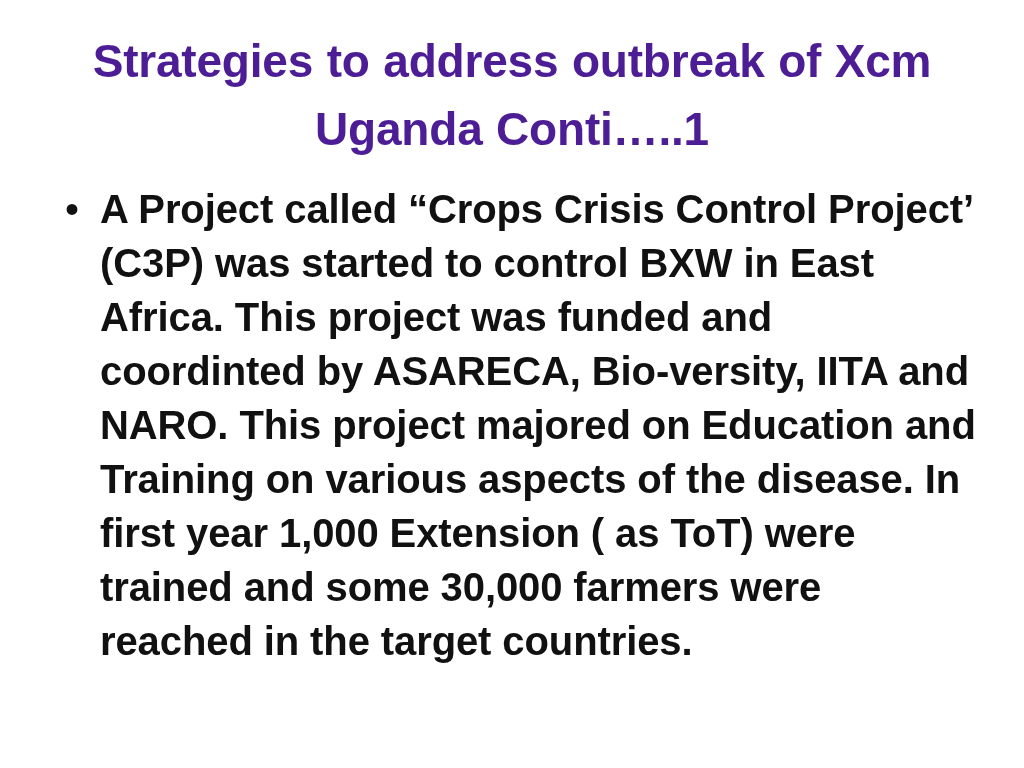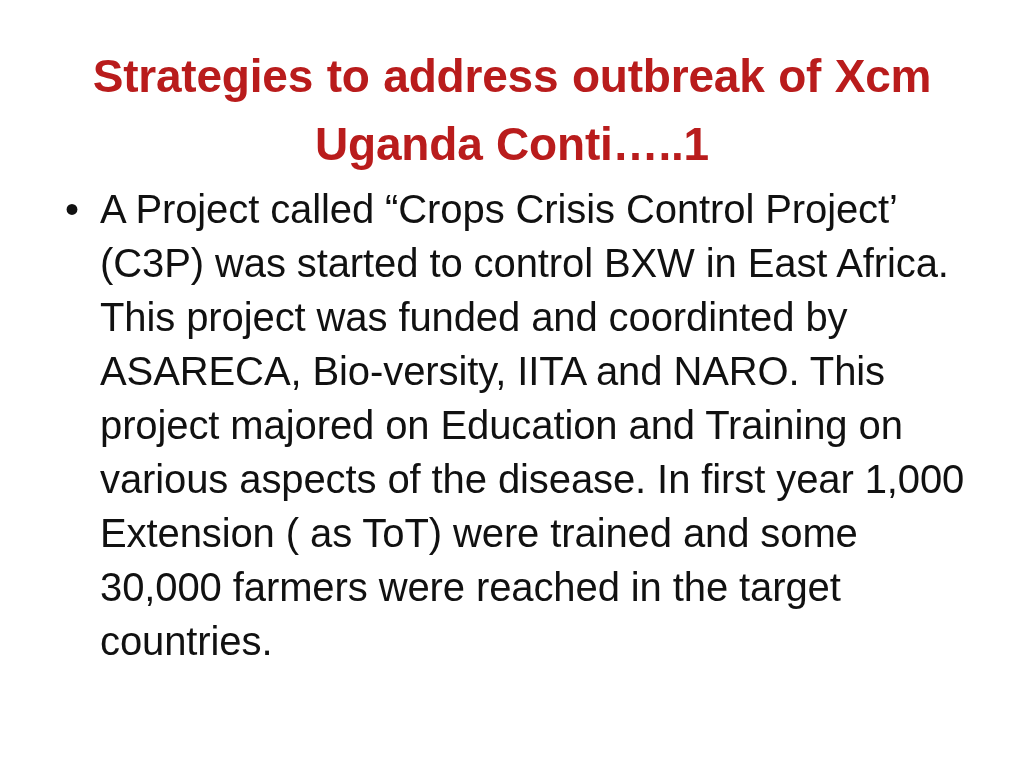--- a/index.html
+++ b/index.html
@@ -18,27 +18,27 @@
     position: relative;
     width: 1024px;
     height: 768px;
     background: #ffffff;
     box-sizing: border-box;
   }
 
   .slide-title {
     position: absolute;
     left: 56px;
-    top: 43px;
+    top: 28px;
     width: 912px;
     text-align: center;
     font-size: 46px;
     line-height: 1.47;
     font-weight: bold;
-    color: #b91c1c;
+    color: #4c1d95;
     letter-spacing: -0.2px;
     word-spacing: 1px;
   }
 
   .slide-body {
     position: absolute;
     left: 56px;
     top: 182px;
     width: 920px;
   }
@@ -59,20 +59,21 @@
     left: 9px;
     top: 0;
     width: 24px;
     font-size: 40px;
     line-height: 54px;
     color: #111111;
   }
 
   .bullet-text {
     display: block;
+    font-weight: bold;
   }
 </style>
 </head>
 <body>
 
 <div class="slide">
 
   <div class="slide-title">Strategies to address outbreak of Xcm Uganda Conti…..1</div>
 
   <div class="slide-body">

